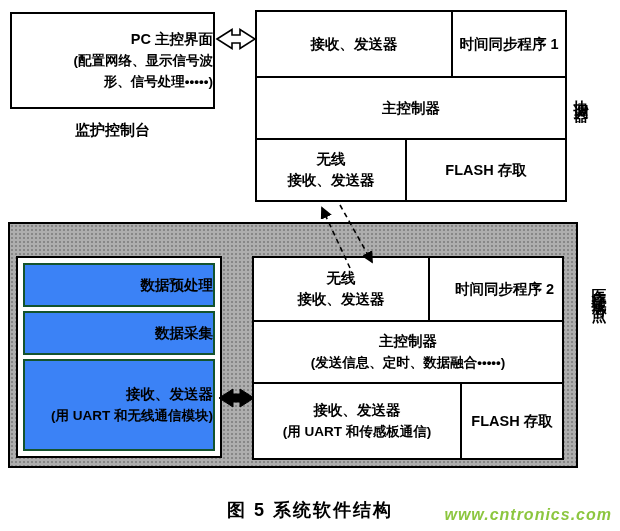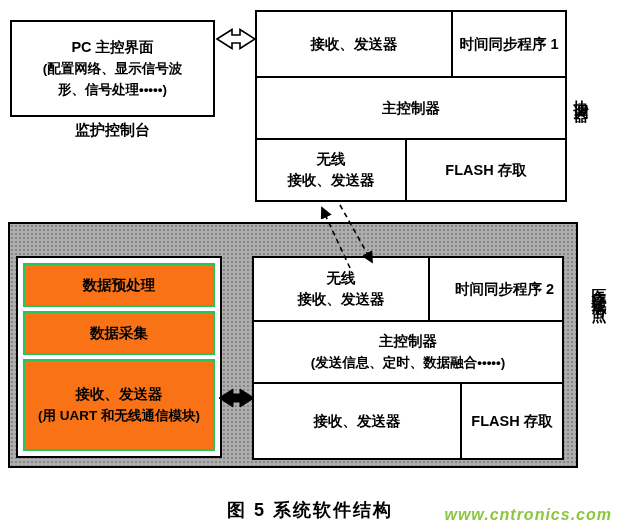--- a/index.html
+++ b/index.html
@@ -4,21 +4,21 @@
 <style>
   * { margin:0; padding:0; box-sizing:border-box; }
   html,body { background:#ffffff; font-family:"Liberation Sans", sans-serif; }
   .canvas { position:relative; width:620px; height:531px; background:#ffffff; overflow:hidden; color:#000; }
 
   .box { position:absolute; border:2px solid #000; background:#fff; display:flex; flex-direction:column; }
   .t { font-weight:bold; font-size:13.5px; line-height:21px; text-align:center; color:#000; }
   .t.big { font-size:14.5px; }
 
   
-  .pc-box { left:10px; top:12px; width:205px; height:97px; justify-content:center; align-items:center;margin-top:8px; }
+  .pc-box { left:10px; top:12px; width:205px; height:97px; justify-content:center; align-items:flex-end; }
   .pc-caption { position:absolute; left:10px; top:121px; width:205px; text-align:center;
                 font-weight:bold; font-size:15px; }
 
   
   .coord-box { left:255px; top:10px; width:312px; height:192px; }
   .row { display:flex; flex-direction:row; width:100%; }
   .cell { display:flex; flex-direction:column; align-items:center; justify-content:center; }
   .coord-r1 { flex:0 0 64px; }
   .coord-r1 .ca { width:196px; border-right:2px solid #000; }
   .coord-r1 .cb { flex:1; }
@@ -37,22 +37,22 @@
                 border:2px solid #000;
                 background-color:#aeaeae;
                 background-image:radial-gradient(#878787 1px, transparent 1.3px);
                 background-size:4px 4px; }
   .gray-label { position:absolute; font-weight:bold; font-size:15px; color:#000; }
   .gl-left  { left:62px;  top:227px;margin-top:36px; }
   .gl-right { left:398px; top:225px; }
 
   
   .sub-box { left:16px; top:256px; width:206px; height:202px; padding:5px; gap:4px; }
-  .sub-cell { border:2px solid #22c55e; background:#f97316; display:flex; flex-direction:column;
-              align-items:center; justify-content:center; }
+  .sub-cell { border:2px solid #14532d; background:#3b82f6; display:flex; flex-direction:column;
+              align-items:flex-end; justify-content:center; }
   .sub-c1, .sub-c2 { flex:0 0 44px; }
   .sub-c3 { flex:1; }
 
   
   .node-box { left:252px; top:256px; width:312px; height:204px; }
   .node-r1 { flex:0 0 62px; }
   .node-r1 .ca { width:176px; border-right:2px solid #000; }
   .node-r1 .cb { flex:1;padding-left:17px; }
   .node-r2 { flex:0 0 62px; border-top:2px solid #000; align-items:center; justify-content:center; display:flex; flex-direction:column; }
   .node-r3 { flex:1; border-top:2px solid #000; }
@@ -128,20 +128,21 @@
         <div class="t big">时间同步程序 2</div>
       </div>
     </div>
     <div class="node-r2">
       <div class="t big">主控制器</div>
       <div class="t">(发送信息、定时、数据融合•••••)</div>
     </div>
     <div class="row node-r3">
       <div class="cell ca">
         <div class="t big">接收、发送器</div>
+        <div class="t">(用 UART 和传感板通信)</div>
       </div>
       <div class="cell cb">
         <div class="t big">FLASH 存取</div>
       </div>
     </div>
   </div>
   <div class="vlabel node-vlabel">医疗传感节点</div>
 
   <svg class="arrows" viewBox="0 0 620 531" xmlns="http://www.w3.org/2000/svg">
     <defs>

